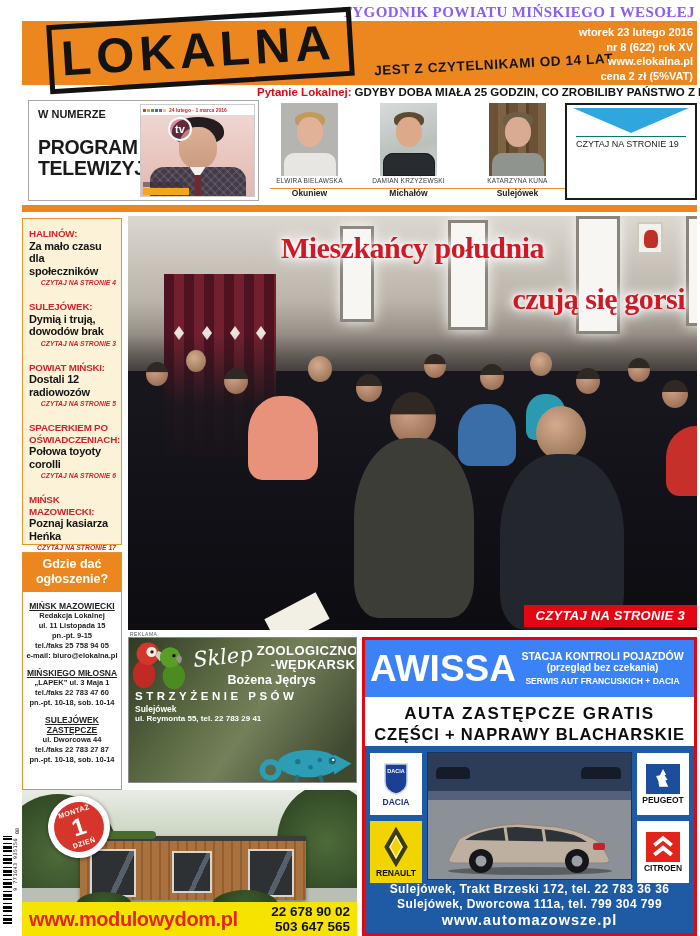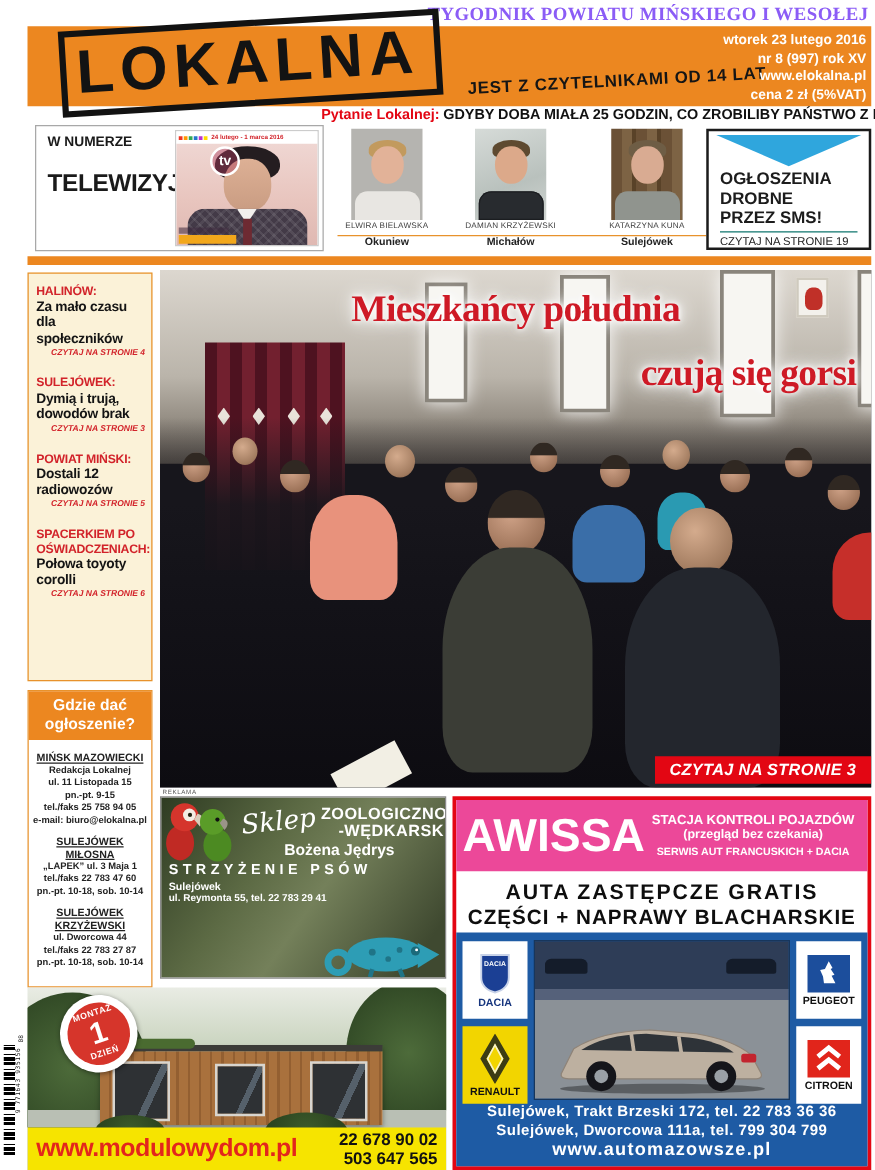--- a/index.html
+++ b/index.html
@@ -132,21 +132,21 @@
   .zoo-bullets li { padding-left:9px; text-indent:-9px; }
   .zoo-bullets li::before { content:"• "; }
   .zoo-service { font-size:11.5px; font-weight:800; letter-spacing:3.5px; margin:3px 0 2px; }
   .zoo-city { font-size:8.5px; font-weight:800; line-height:10px; }
   .zoo-addr { font-size:8px; font-weight:bold; line-height:9.5px; }
   .zoo-cham { position:absolute; right:0; bottom:0; }
 
   
   .awissa { position:absolute; left:362px; top:637px; width:335px; height:299px;
     border:3px solid #E30613; background:#fff; }
-  .aw-head { background:#ec4899; color:#fff; height:57px; display:flex; align-items:center; padding:0 5px; }
+  .aw-head { background:#3b82f6; color:#fff; height:57px; display:flex; align-items:center; padding:0 5px; }
   .aw-brand { font-size:37px; font-weight:900; line-height:1; letter-spacing:0; flex:none; }
   .aw-subs { flex:1; text-align:center; font-weight:800; line-height:12.5px; }
   .aw-s1 { font-size:10.5px; } .aw-s2 { font-size:10px; } .aw-s3 { font-size:8.5px; }
   .aw-offer { text-align:center; color:#0e0e0e; padding-top:6px; }
   .aw-o1 { font-size:17px; font-weight:900; letter-spacing:1.5px; line-height:21px; }
   .aw-o2 { font-size:16.5px; font-weight:900; letter-spacing:.8px; line-height:21px; }
   .aw-blue { position:absolute; left:0; right:0; bottom:0; top:106px; background:#1E5BA4; }
   .logo-col { position:absolute; top:7px; width:52px; display:flex; flex-direction:column; gap:6px; }
   .logo-col.lc-left { left:5px; } .logo-col.lc-right { right:5px; }
   .logo-box { width:52px; height:62px; display:flex; flex-direction:column; align-items:center; justify-content:center; gap:2px; }
@@ -202,32 +202,33 @@
 <div class="page">
 
   <div class="tagline">TYGODNIK POWIATU MIŃSKIEGO I WESOŁEJ</div>
   <div class="orange-band"></div>
   <div class="logo-stamp">
     <span>LOKALNA</span>
   </div>
   <div class="slogan">JEST Z CZYTELNIKAMI OD 14 LAT</div>
   <div class="issue-info">
     <div>wtorek 23 lutego 2016</div>
-    <div>nr 8 (997) rok XV</div>
+    <div>nr 8 (622) rok XV</div>
     <div>www.elokalna.pl</div>
     <div>cena 2 zł (5%VAT)</div>
   </div>
 
   <div class="question">
     <span class="q-label">Pytanie Lokalnej:</span><span>GDYBY DOBA MIAŁA 25 GODZIN, CO ZROBILIBY PAŃSTWO Z DODATKOWYM CZASEM?</span>
   </div>
 
   <div class="wnumerze">
     <div class="wn-label">W NUMERZE</div>
     <div class="wn-title">
+      <div>PROGRAM</div>
       <div>TELEWIZYJNY</div>
     </div>
     <div class="tvcover">
       <div class="tv-strip">
         <i style="background:#e32"></i>
           <i style="background:#f90"></i>
           <i style="background:#3a5"></i>
         <i style="background:#27c"></i>
           <i style="background:#b3c"></i>
           <i style="background:#fd0"></i>
@@ -269,25 +270,20 @@
     <div class="cap-name">DAMIAN KRZYŻEWSKI</div>
     <div class="cap-place">Michałów</div>
   </div>
   <div class="caption" style="left:477px">
     <div class="cap-name">KATARZYNA KUNA</div>
     <div class="cap-place">Sulejówek</div>
   </div>
 
   <div class="smsbox">
     <div class="sms-tri"></div>
-    <div class="sms-text">
-      <div>OGŁOSZENIA</div>
-      <div>DROBNE</div>
-      <div>PRZEZ SMS!</div>
-    </div>
     <div class="sms-foot">CZYTAJ NA STRONIE 19</div>
   </div>
 
   <div class="divider"></div>
 
   <div class="sidenews">
     <div class="sn-item">
       <div class="sn-cat">HALINÓW:</div>
       <div class="sn-title">Za mało czasu dla społeczników</div>
       <div class="sn-ref">CZYTAJ NA STRONIE 4</div>
@@ -299,40 +295,45 @@
     </div>
     <div class="sn-item">
       <div class="sn-cat">POWIAT MIŃSKI:</div>
       <div class="sn-title">Dostali 12 radiowozów</div>
       <div class="sn-ref">CZYTAJ NA STRONIE 5</div>
     </div>
     <div class="sn-item">
       <div class="sn-cat">SPACERKIEM PO OŚWIADCZENIACH:</div>
       <div class="sn-title">Połowa toyoty corolli</div>
       <div class="sn-ref">CZYTAJ NA STRONIE 6</div>
+    </div>
+    <div class="sn-item">
+      <div class="sn-cat">MIŃSK MAZOWIECKI:</div>
+      <div class="sn-title">Poznaj kasiarza Heńka</div>
+      <div class="sn-ref">CZYTAJ NA STRONIE 17</div>
     </div>
   </div>
 
   <div class="whereads">
     <div class="wa-head">
       <div>Gdzie dać</div>
       <div>ogłoszenie?</div>
     </div>
     <div class="wa-body">
       <div class="wa-name">MIŃSK MAZOWIECKI</div>
       <div class="wa-line" style="font-weight:800">Redakcja Lokalnej</div>
       <div class="wa-line">ul. 11 Listopada 15</div>
       <div class="wa-line">pn.-pt. 9-15</div>
       <div class="wa-line">tel./faks 25 758 94 05</div>
       <div class="wa-line">e-mail: biuro@elokalna.pl</div>
-      <div class="wa-name">SULEJÓWEK MIŁOSNA</div>
+      <div class="wa-name">MIŃSKIEGO MIŁOSNA</div>
       <div class="wa-line">„LAPEK” ul. 3 Maja 1</div>
       <div class="wa-line">tel./faks 22 783 47 60</div>
       <div class="wa-line">pn.-pt. 10-18, sob. 10-14</div>
-      <div class="wa-name">SULEJÓWEK KRZYŻEWSKI</div>
+      <div class="wa-name">SULEJÓWEK ZASTĘPCZE</div>
       <div class="wa-line">ul. Dworcowa 44</div>
       <div class="wa-line">tel./faks 22 783 27 87</div>
       <div class="wa-line">pn.-pt. 10-18, sob. 10-14</div>
     </div>
   </div>
 
   <div class="photo">
     <div class="ph-wall"></div>
     <div class="ph-win" style="left:212px;top:10px;width:34px;height:96px"></div>
     <div class="ph-win" style="left:320px;top:4px;width:40px;height:110px"></div>

